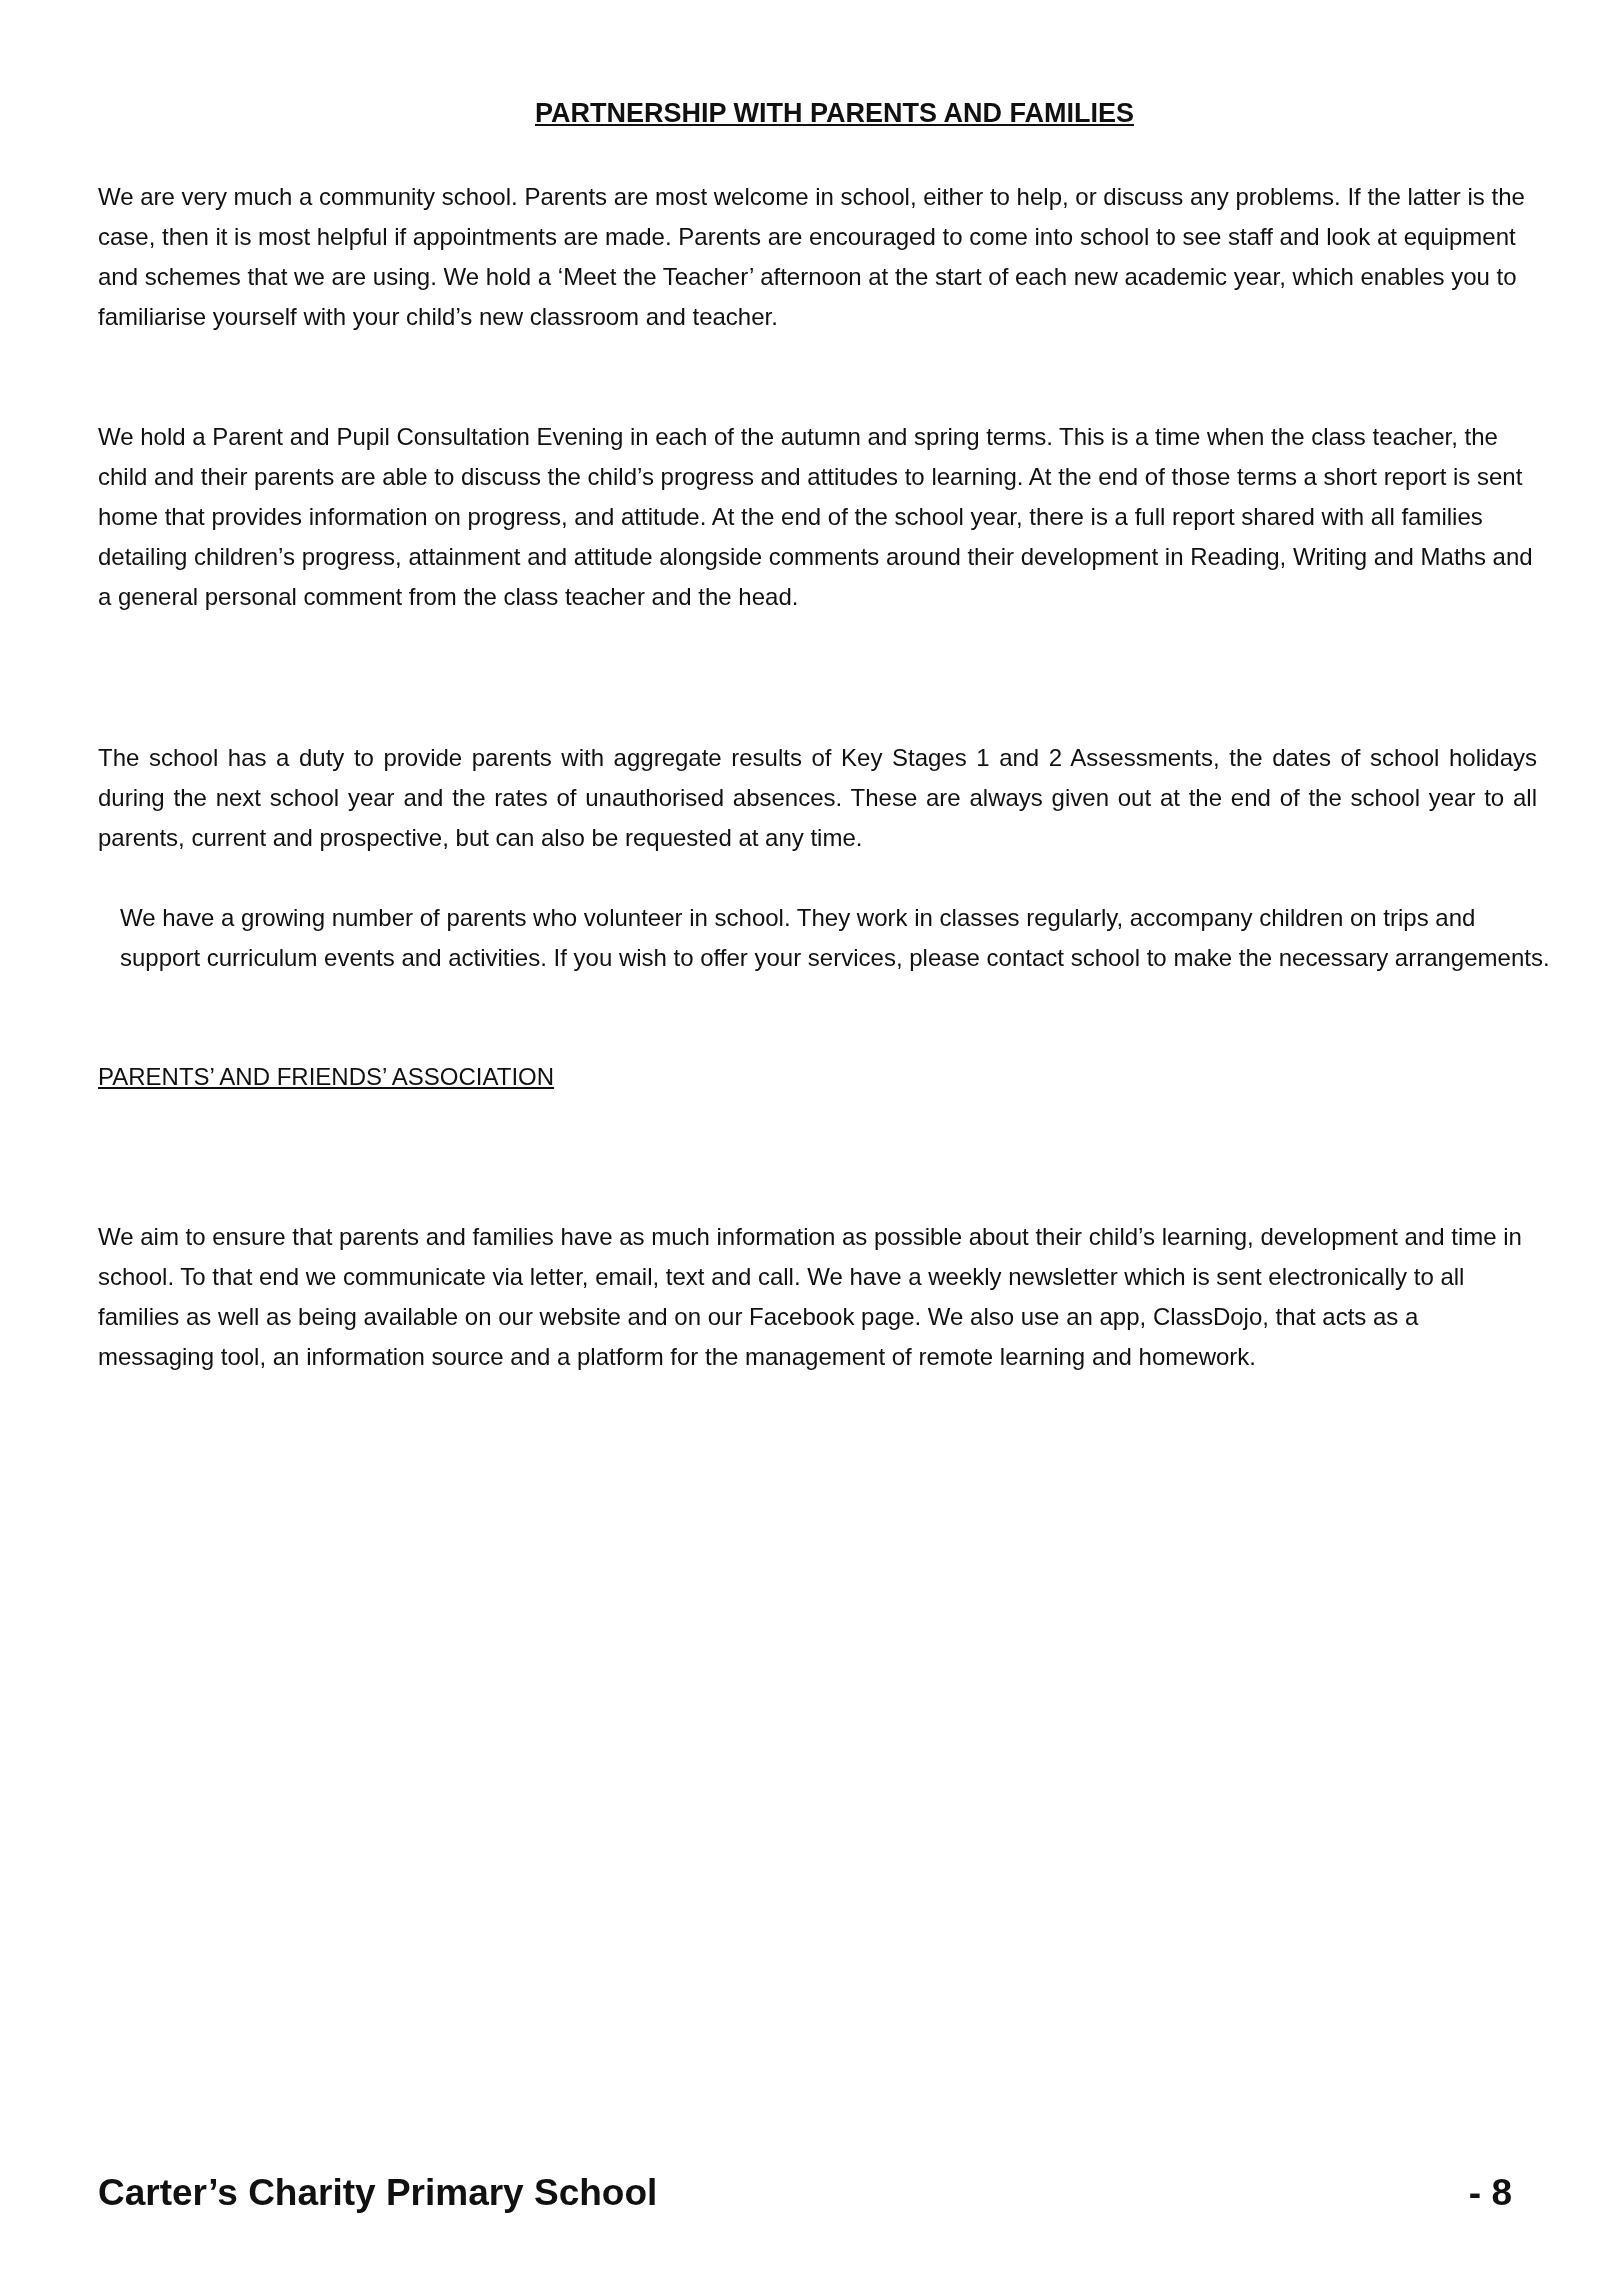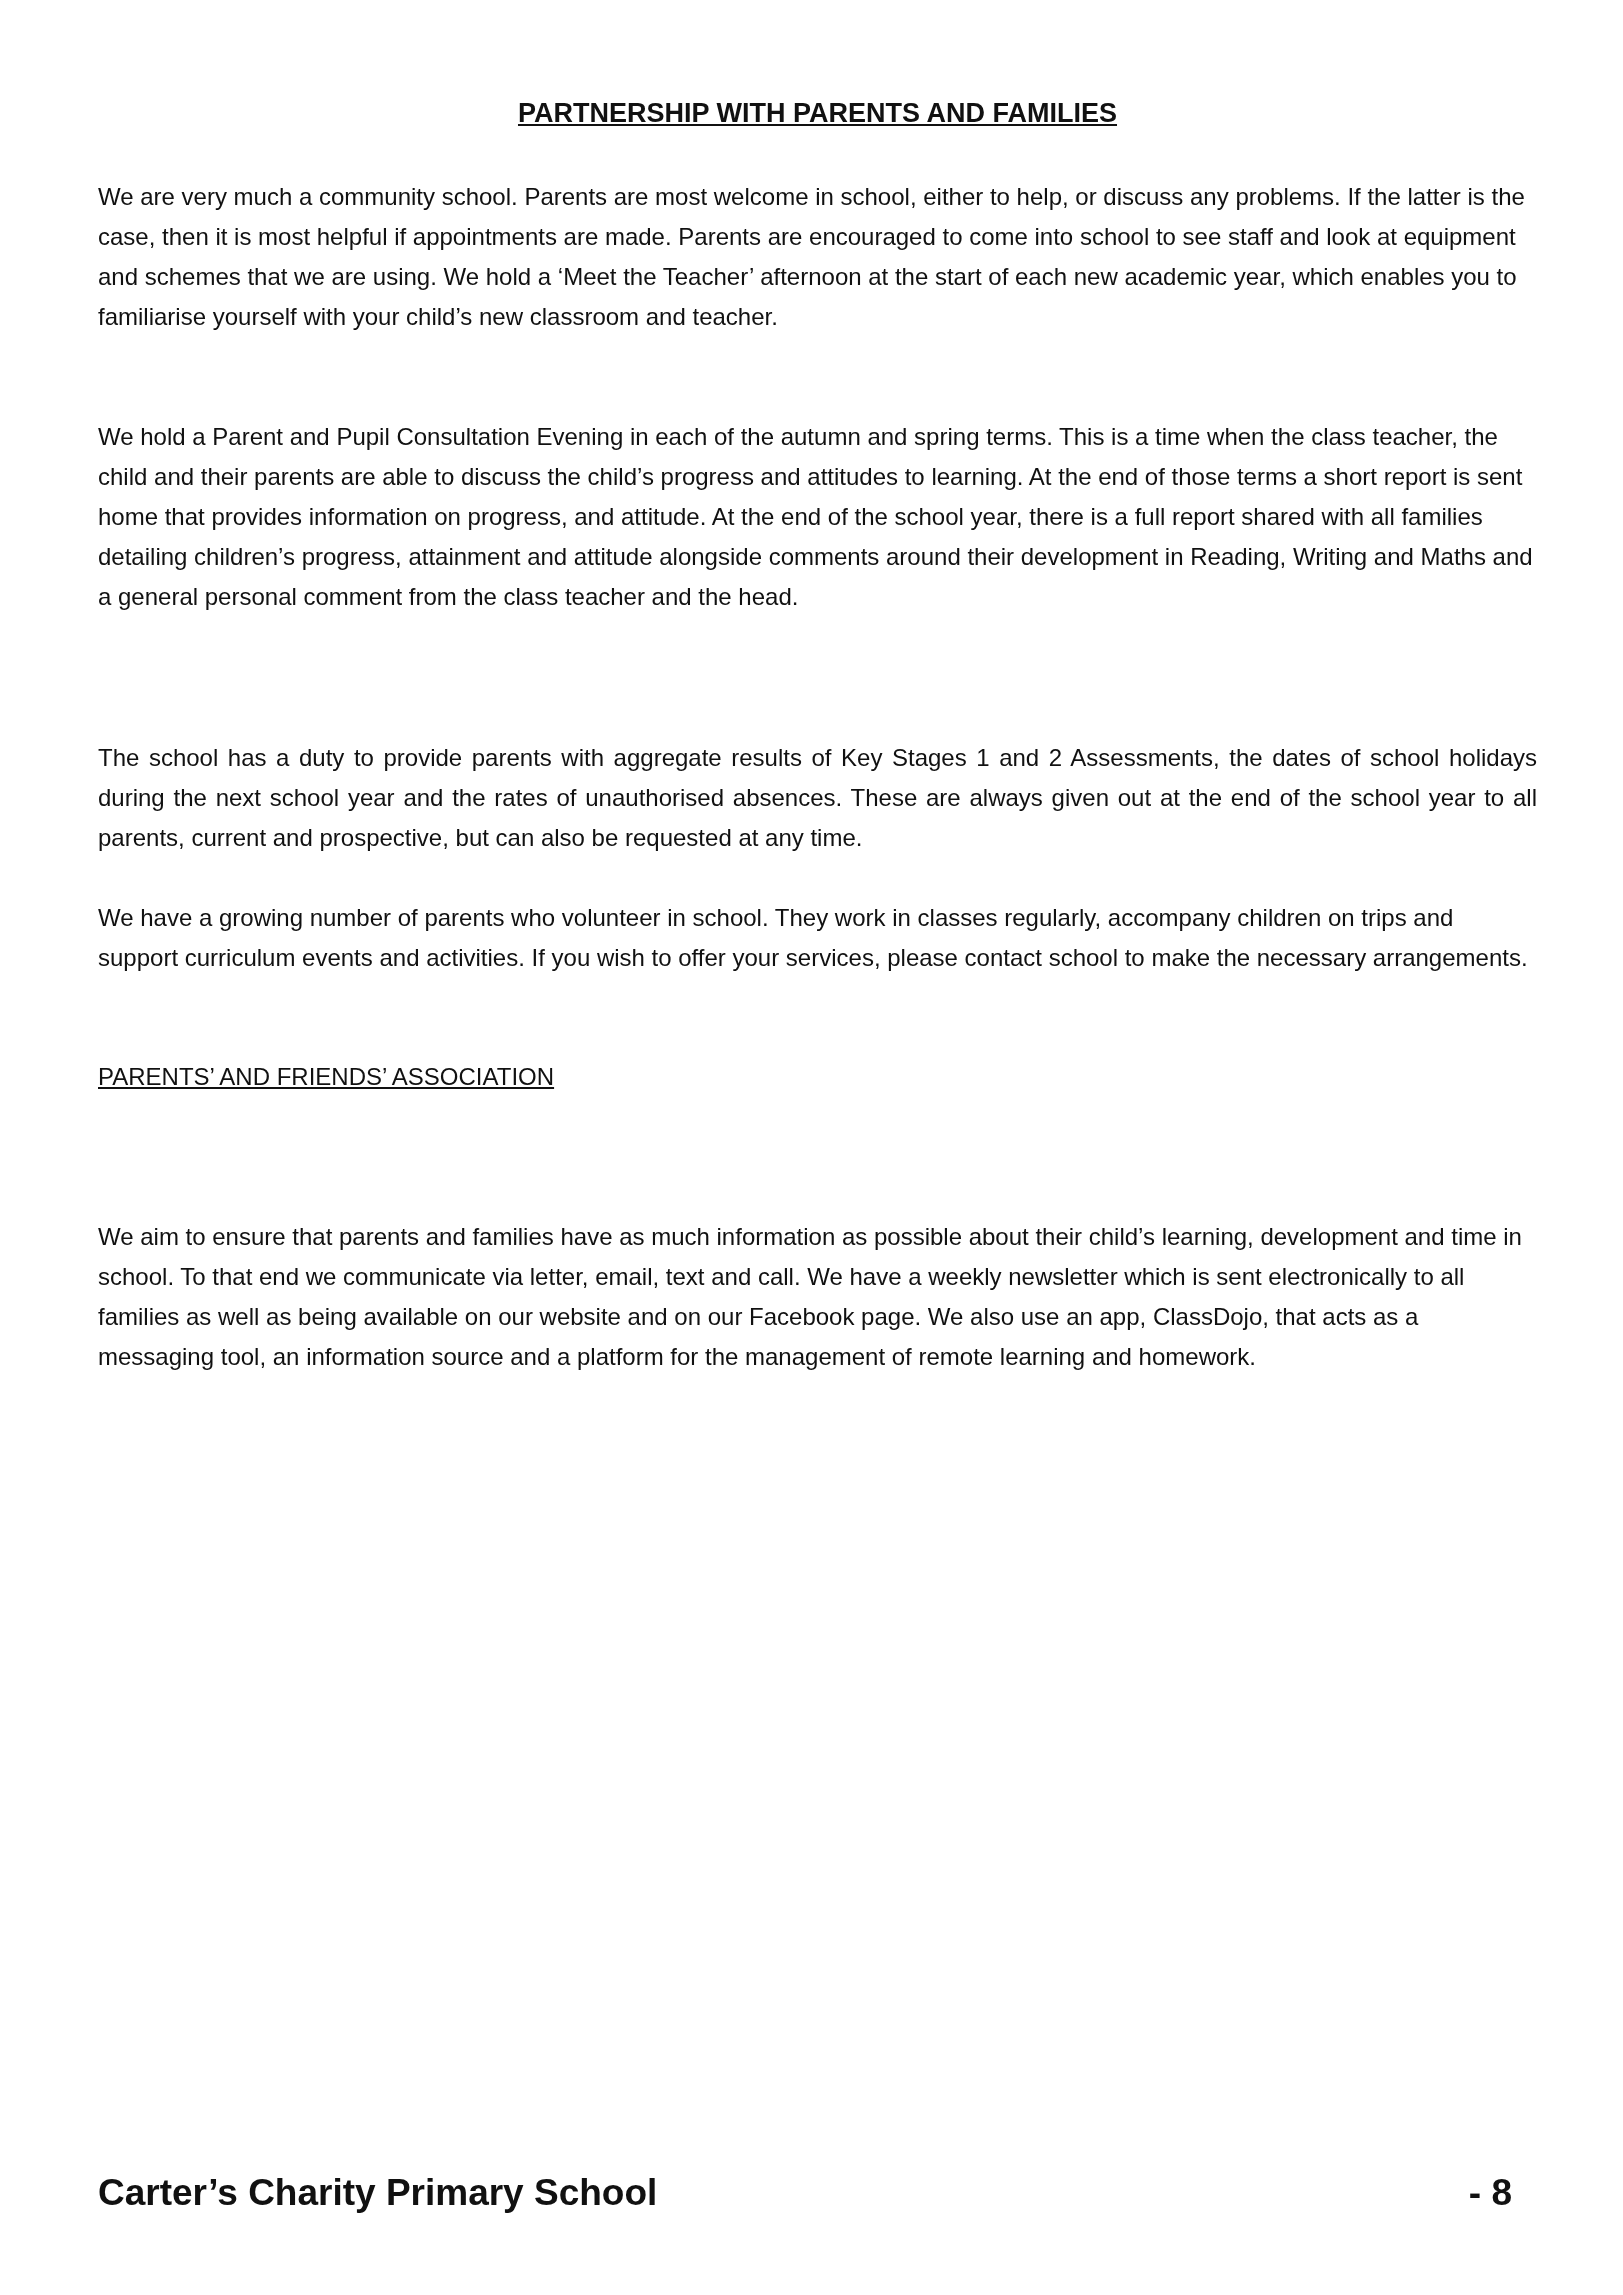--- a/index.html
+++ b/index.html
@@ -1,35 +1,35 @@
 <!DOCTYPE html>
 <html style="font-size:10.5px"><head>
 <meta charset="utf-8">
 <style>
   html, body { margin:0; padding:0; background:#fff; }
   body { width:1623px; height:2295px; position:relative; font-family:"Liberation Sans", sans-serif; color:#111; }
   .page { position:absolute; left:98px; top:0; width:1439px; }
-  .title { position:absolute; left:0; width:1439px; top:98px; text-align:center; font-weight:bold; font-size:27px; text-decoration:underline; }
+  .title { position:absolute; left:17px; width:1439px; top:98px; text-align:center; font-weight:bold; font-size:27px; text-decoration:underline; }
   .para { position:absolute; left:0; width:1439px; font-size:24px; line-height:40px; margin:0; }
   .justify { text-align:justify; }
   .heading { text-decoration:underline; display:block; }
   .footer { position:absolute; top:2172px; font-size:37px;font-weight:bold; }
   .footer-left { left:98px; }
   .footer-right { right:111px; }
 </style>
 </head>
 <body>
 
 <div class="page">
   <div class="title">PARTNERSHIP WITH PARENTS AND FAMILIES</div>
 
   <p class="para" style="top:177px;">We are very much a community school.  Parents are most welcome in school, either to help, or discuss any problems.  If the latter is the case, then it is most helpful if appointments are made.  Parents are encouraged to come into school to see staff and look at equipment and schemes that we are using.  We hold a ‘Meet the Teacher’ afternoon at the start of each new academic year, which enables you to familiarise yourself with your child’s new classroom and teacher.</p>
   <p class="para" style="top:417px;">We hold a Parent and Pupil Consultation Evening in each of the autumn and spring terms. This is a time when the class teacher, the child and their parents are able to discuss the child’s progress and attitudes to learning. At the end of those terms a short report is sent home that provides information on progress, and attitude. At the end of the school year, there is a full report shared with all families detailing children’s progress, attainment and attitude alongside comments around their development in Reading, Writing and Maths and a general personal comment from the class teacher and the head.</p>
   <p class="para justify" style="top:738px;">The school has a duty to provide parents with aggregate results of Key Stages 1 and 2 Assessments, the dates of school holidays during the next school year and the rates of unauthorised absences. These are always given out at the end of the school year to all parents, current and prospective, but can also be requested at any time.</p>
-  <p class="para" style="top:898px;">We have a growing number of parents who volunteer in school. They work in classes regularly, accompany children on trips and support curriculum events and activities. If you wish to offer your services, please contact school to make the necessary arrangements.</p>
+  <p class="para" style="top:898px;margin-left:22px;">We have a growing number of parents who volunteer in school. They work in classes regularly, accompany children on trips and support curriculum events and activities. If you wish to offer your services, please contact school to make the necessary arrangements.</p>
 
   <div class="para" style="top:1057px;">
     <span class="heading">PARENTS’ AND FRIENDS’ ASSOCIATION</span>
   </div>
 
   <div class="para" style="top:1217px;">
     <span>We aim to ensure that parents and families have as much information as possible about their child’s learning, development and time in school. To that end we communicate via letter, email, text and call. We have a weekly newsletter which is sent electronically to all families as well as being available on our website and on our Facebook page. We also use an app, ClassDojo, that acts as a messaging tool, an information source and a platform for the management of remote learning and homework.</span>
   </div>
 </div>
 

